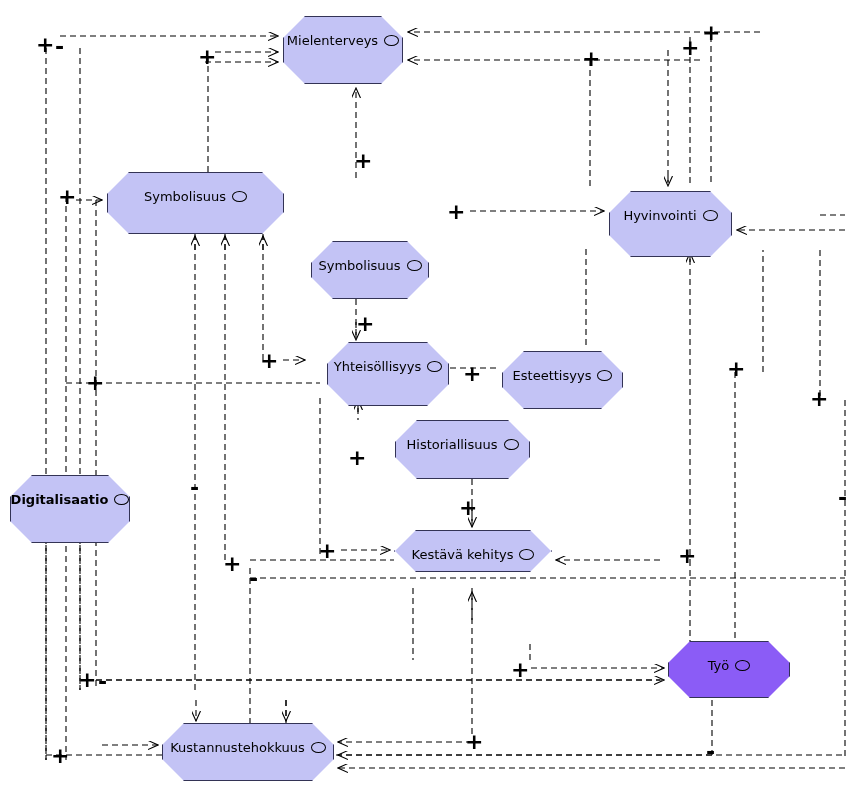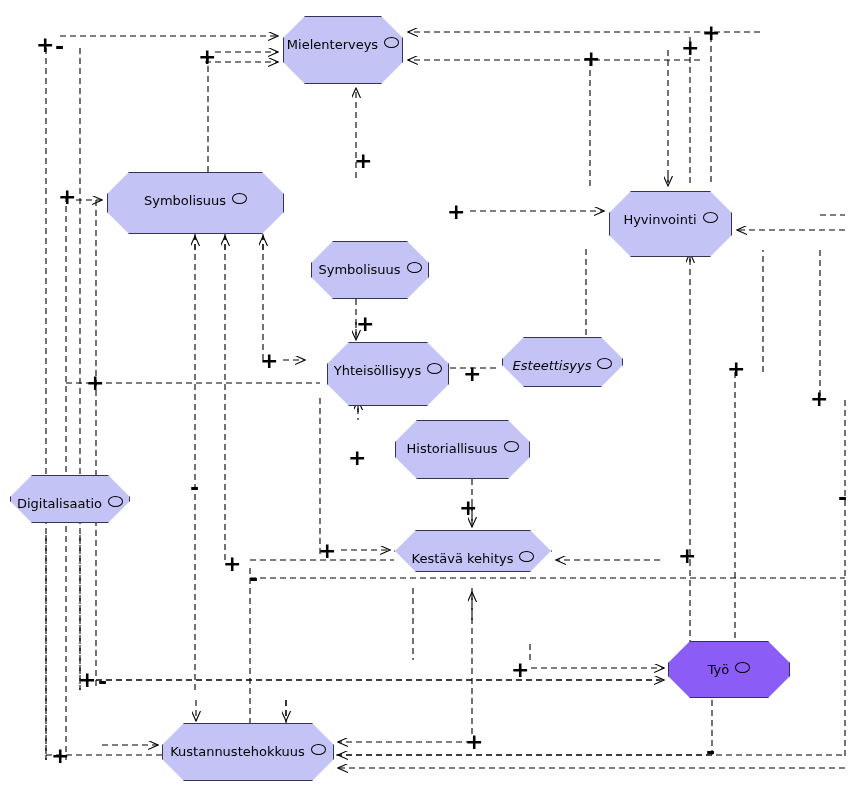--- a/index.html
+++ b/index.html
@@ -36,20 +36,21 @@
       calc(100% - 22px) 100%, 22px 100%,
       0 calc(100% - 22px), 0 22px);
   }
   .node-inner {
     position: absolute;
     left: 0;
     right: 0;
     top: 0;
     height: 26px;
     display: flex;
+    align-items: center;
     justify-content: center;
     gap: 6px;
     padding: 20px 10px 0 10px;
     box-sizing: border-box;
   }
   .node-label {
     font-size: 13px;
     color: #000000;
     white-space: nowrap;
     line-height: 15px;
@@ -208,33 +209,33 @@
           <span class="node-label">Symbolisuus</span>
           <span class="node-icon"></span>
         </div>
       </div>
       <div class="node" style="left: 327px; top: 342px; width: 122px; height: 64px; background: rgb(195, 195, 245); border-color: rgb(51, 51, 85);">
         <div class="node-inner">
           <span class="node-label">Yhteisöllisyys</span>
           <span class="node-icon"></span>
         </div>
       </div>
-      <div class="node" style="left: 502px; top: 337px; width: 121px; height: 50px; background: rgb(195, 195, 245); border-color: rgb(51, 51, 85); font-style: italic;">
+      <div class="node" style="left: 502px; top: 351px; width: 121px; height: 58px; background: rgb(195, 195, 245); border-color: rgb(51, 51, 85);">
         <div class="node-inner">
           <span class="node-label">Esteettisyys</span>
           <span class="node-icon"></span>
         </div>
       </div>
       <div class="node" style="left: 395px; top: 420px; width: 135px; height: 59px; background: rgb(195, 195, 245); border-color: rgb(51, 51, 85);">
         <div class="node-inner">
           <span class="node-label">Historiallisuus</span>
           <span class="node-icon"></span>
         </div>
       </div>
-      <div class="node" style="left: 10px; top: 475px; width: 120px; height: 48px; background: rgb(195, 195, 245); border-color: rgb(51, 51, 85);">
+      <div class="node" style="left: 10px; top: 475px; width: 120px; height: 68px; background: rgb(195, 195, 245); border-color: rgb(51, 51, 85); font-weight: bold;">
         <div class="node-inner">
           <span class="node-label">Digitalisaatio</span>
           <span class="node-icon"></span>
         </div>
       </div>
       <div class="node" style="left: 394px; top: 530px; width: 158px; height: 42px; background: rgb(195, 195, 245); border-color: rgb(51, 51, 85);">
         <div class="node-inner">
           <span class="node-label">Kestävä kehitys</span>
           <span class="node-icon"></span>
         </div>

